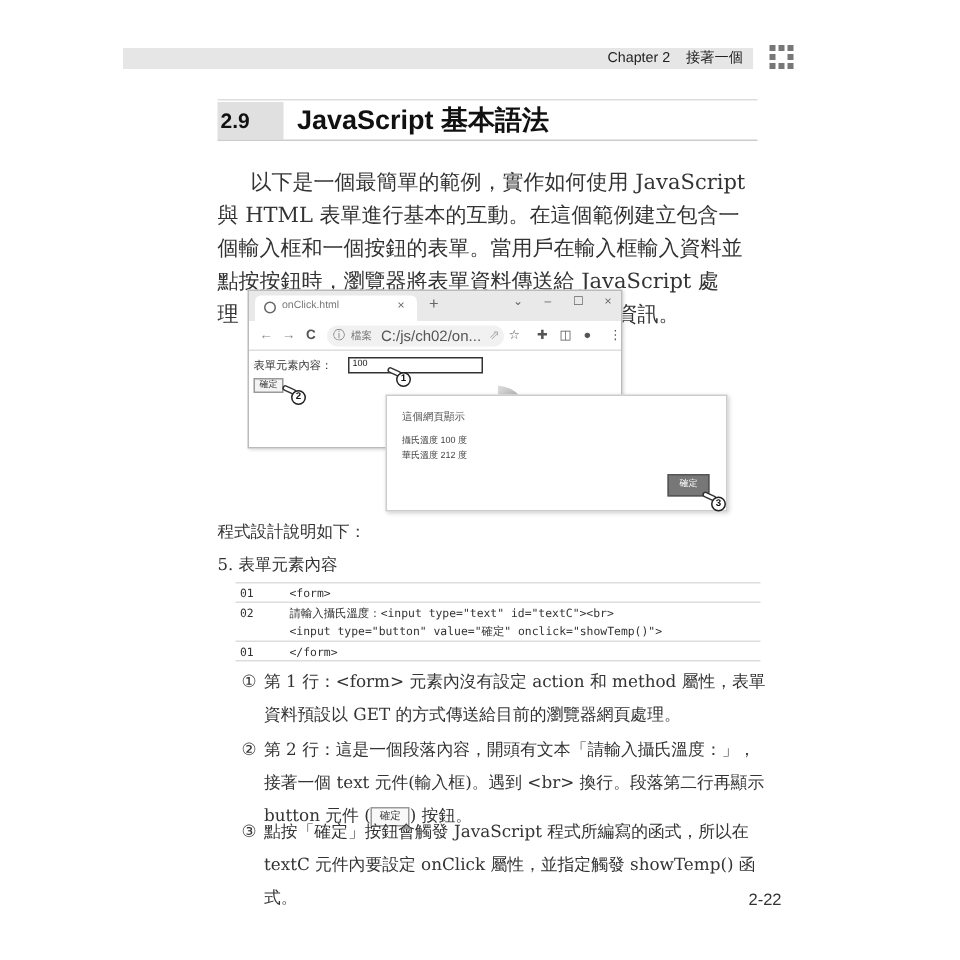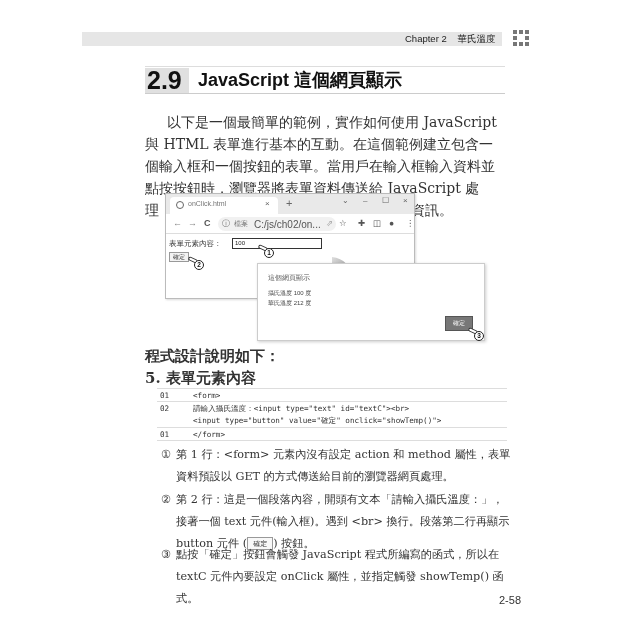--- a/index.html
+++ b/index.html
@@ -14,21 +14,21 @@
   .grid-icon { position: absolute; left: 513px; top: 30px; width: 16px; height: 16px;
     display: grid; grid-template-columns: repeat(3, 4px); grid-template-rows: repeat(3, 4px); gap: 2px; }
   .grid-icon span { background: #777; display: block; }
   .grid-icon span.hole { background: transparent; }
 
   
   .title-rule-top { position: absolute; left: 145px; top: 66px; width: 360px; height: 1px; background: #ddd; }
   .title-rule-bot { position: absolute; left: 145px; top: 93px; width: 360px; height: 1px; background: #ccc; }
   .section-num-box { position: absolute; left: 145px; top: 68px; width: 44px; height: 25px; background: #e0e0e0; }
   .section-num { position: absolute; left: 147px; top: 68px; height: 25px; line-height: 25px;
-    font-family: "Liberation Sans", sans-serif; font-weight: bold; font-size: 25px; color: #111; }
+    font-family: "Liberation Sans", sans-serif; font-weight: bold; font-size: 14px; color: #111; }
   .section-title { position: absolute; left: 198px; top: 68px; height: 25px; line-height: 25px;
     font-family: "Liberation Sans", sans-serif; font-weight: bold; font-size: 18px; color: #111; white-space: nowrap; }
 
   
   .para { position: absolute; left: 145px; width: 360px; font-size: 14px; line-height: 22px; color: #333; }
   .para-intro { top: 111px; text-indent: 22px; }
 
   
   .browser { position: absolute; left: 165px; top: 193px; width: 250px; height: 106px; background: #fff;
     border: 1px solid #bbb; box-shadow: 1px 1px 2px rgba(0,0,0,0.15); font-family: "Liberation Sans", sans-serif; }
@@ -58,21 +58,21 @@
 
   .dialog { position: absolute; left: 257px; top: 263px; width: 228px; height: 78px; background: #fff;
     border: 1px solid #ccc; box-shadow: 1px 1px 3px rgba(0,0,0,0.2); font-family: "Liberation Sans", sans-serif; }
   .dlg-title { position: absolute; left: 10px; top: 9px; font-size: 7px; color: #555; }
   .dlg-line { position: absolute; left: 10px; font-size: 6px; color: #444; }
   .dlg-ok { position: absolute; left: 187px; top: 52px; width: 28px; height: 15px; background: #777; border: 1px solid #555;
     font-size: 6px; line-height: 13px; text-align: center; color: #fff; }
   .arrow { position: absolute; left: 330px; top: 253px; width: 32px; height: 44px; }
 
   
-  .sub-text { position: absolute; left: 145px; font-size: 15px; color: #333; white-space: nowrap; font-weight: bold; }
+  .sub-text { position: absolute; left: 145px; font-size: 11px; color: #333; white-space: nowrap; }
 
   .code-rule { position: absolute; left: 157px; width: 350px; height: 1px; background: #ddd; }
   .code-line { position: absolute; left: 160px; font-family: "DejaVu Sans Mono", "Liberation Mono", monospace;
     font-size: 7.6px; color: #333; white-space: nowrap; }
   .code-line .ln { display: inline-block; width: 33px; }
   .code-indent { position: absolute; left: 193px; font-family: "DejaVu Sans Mono", "Liberation Mono", monospace;
     font-size: 7.6px; color: #333; white-space: nowrap; }
 
   .note { position: absolute; left: 161px; width: 350px; font-size: 11.2px; line-height: 22px; color: #333; }
   .note .mark { position: absolute; left: 0; top: 0; }
@@ -81,38 +81,38 @@
     font-size: 7px; line-height: 11px; padding: 0 5px; background: #f8f8f8; vertical-align: 1px; }
 
   .page-number { position: absolute; left: 499px; top: 594px; font-family: "Liberation Sans", sans-serif; font-size: 11px; color: #333; }
 </style>
 </head>
 <body>
 
 <div class="header-band"></div>
 <div class="chapter-label">
   <span class="num">Chapter 2</span>
-  <span>華氏溫度</span>
+  <span>接著一個</span>
 </div>
 <div class="grid-icon">
   <span></span>
     <span></span>
     <span></span>
   <span></span>
     <span class="hole"></span>
     <span></span>
   <span></span>
     <span></span>
     <span></span>
 </div>
 
 <div class="title-rule-top"></div>
 <div class="section-num-box"></div>
 <div class="section-num">2.9</div>
-<div class="section-title">JavaScript 這個網頁顯示</div>
+<div class="section-title">JavaScript 基本語法</div>
 <div class="title-rule-bot"></div>
 
 <p class="para para-intro">以下是一個最簡單的範例，實作如何使用 JavaScript 與 HTML 表單進行基本的互動。在這個範例建立包含一個輸入框和一個按鈕的表單。當用戶在輸入框輸入資料並點按按鈕時，瀏覽器將表單資料傳送給 JavaScript 處理，最後在網頁上彈出訊息框來顯示處理後資訊。</p>
 
 <div class="browser">
   <div class="tabbar">
     <div class="tab">
       <span class="tab-favicon"></span>
       <span class="tab-title">onClick.html</span>
       <span class="tab-close">×</span>
@@ -197,13 +197,13 @@
 </div>
 <div class="note" style="top:489px">
   <span class="mark">②</span>
   <span class="body"><span>第 2 行：這是一個段落內容，開頭有文本「請輸入攝氏溫度：」，接著一個 text 元件(輸入框)。遇到 &lt;br&gt; 換行。段落第二行再顯示 button 元件 (</span><span class="inline-btn">確定</span><span>) 按鈕。</span></span>
 </div>
 <div class="note" style="top:544px">
   <span class="mark">③</span>
   <span class="body">點按「確定」按鈕會觸發 JavaScript 程式所編寫的函式，所以在 textC 元件內要設定 onClick 屬性，並指定觸發 showTemp() 函式。</span>
 </div>
 
-<div class="page-number">2-58</div>
+<div class="page-number">2-22</div>
 
 </body></html>

